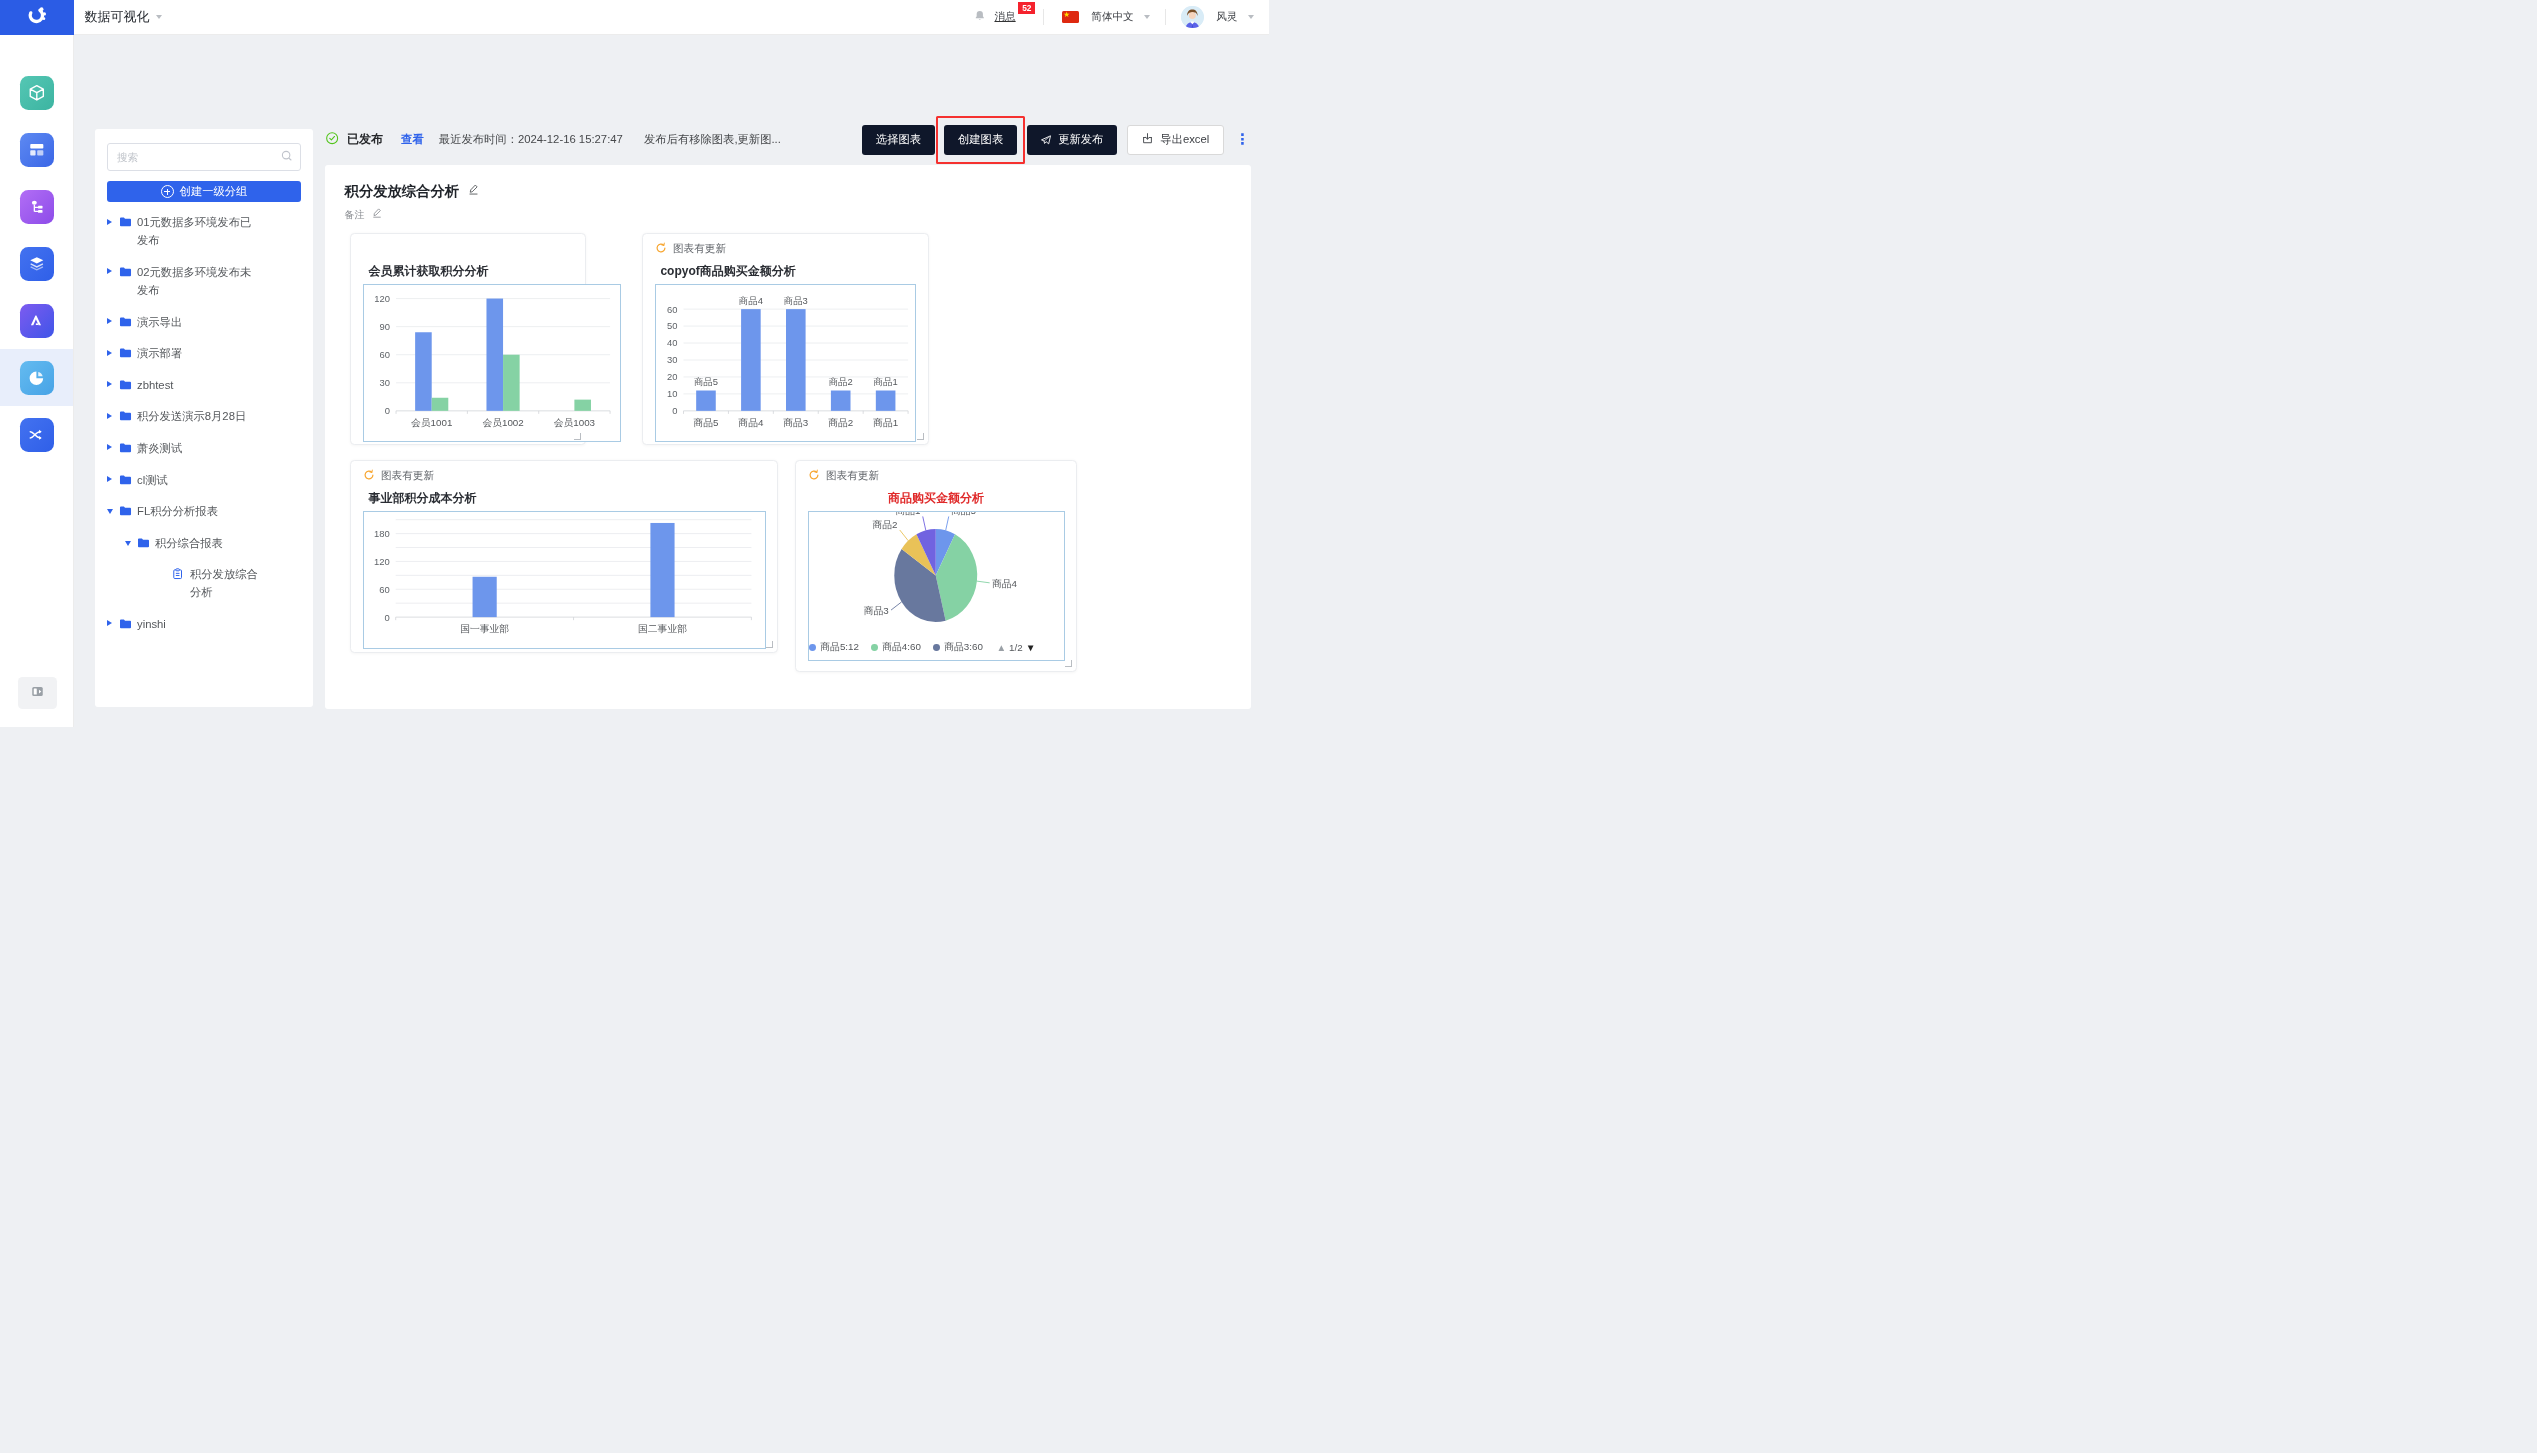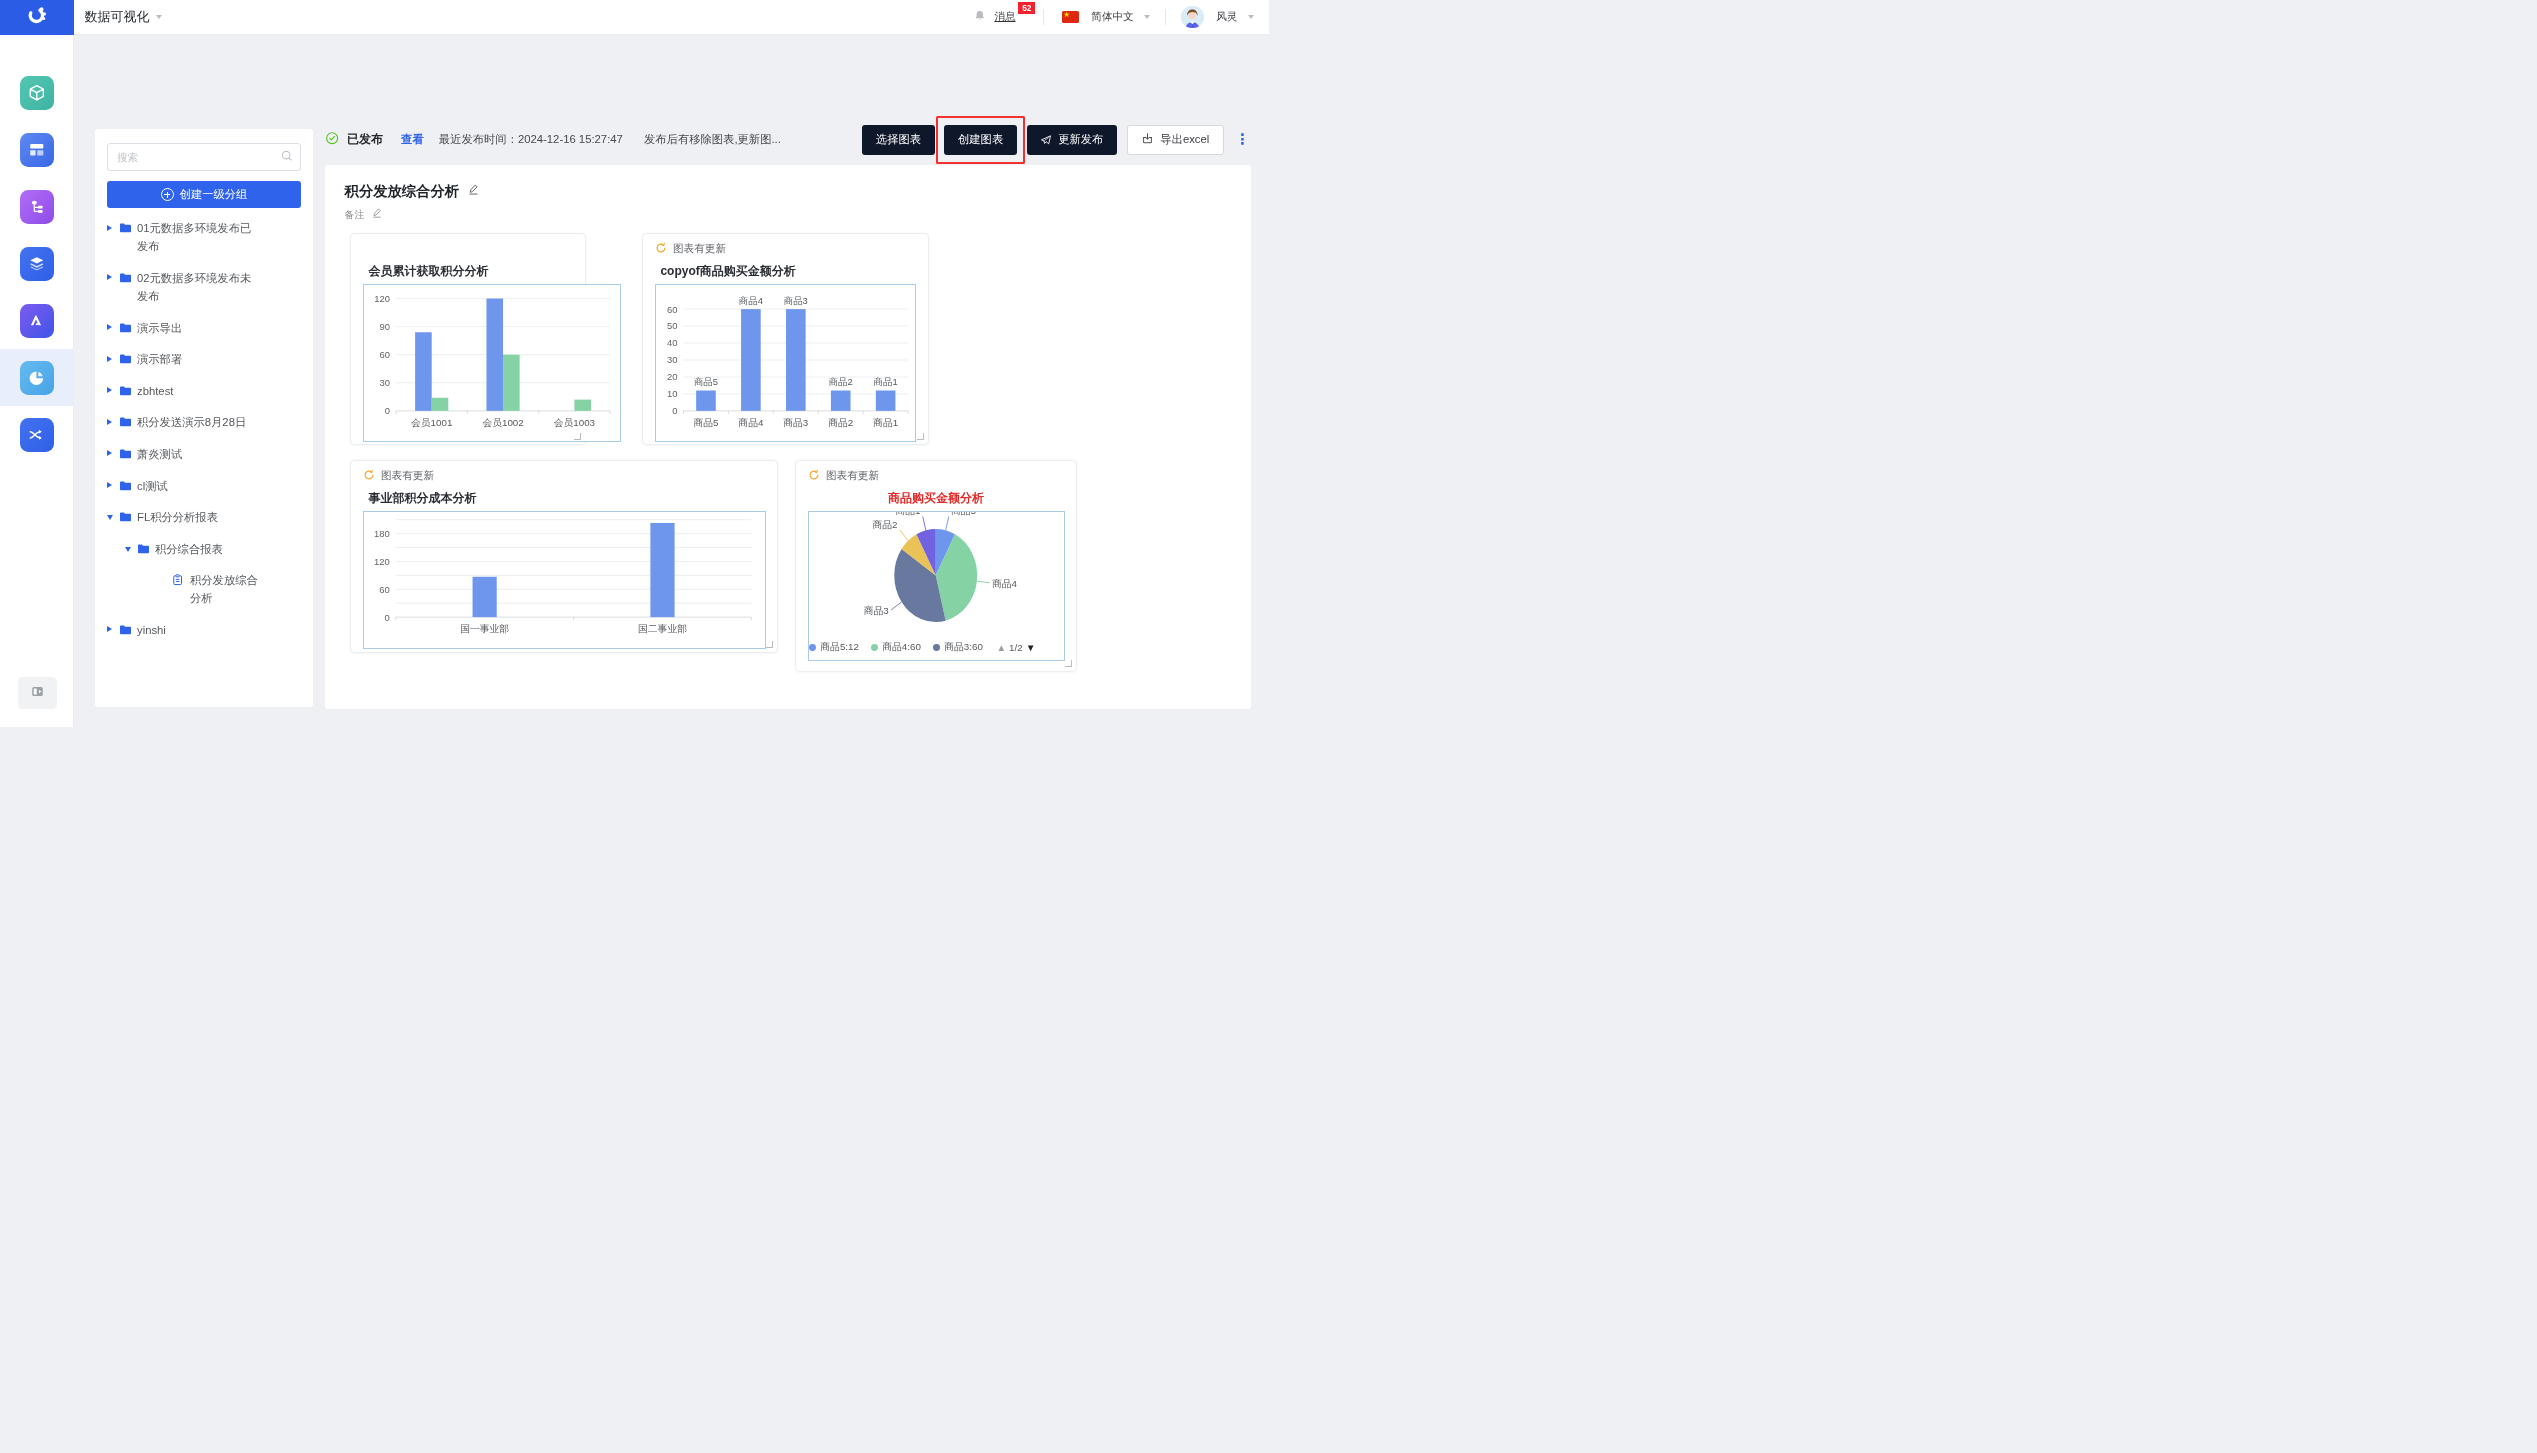--- a/index.html
+++ b/index.html
@@ -53,21 +53,21 @@
   .red-box { position:relative; }
   .red-box::after { content:""; position:absolute; left:-8.3px; right:-8.3px; top:-8.3px; bottom:-9px; border:2.3px solid #f5312f; border-radius:1.5px; pointer-events:none; }
   .dots { color:#2f63eb; font-size:14.3px; font-weight:bold; letter-spacing:0; line-height:1; padding:0 1.5px; cursor:pointer; }
 
   
   .tree-card { position:absolute; left:95px; top:129px; width:218px; bottom:20.4px; background:#fff; border-radius:3px; padding:13.6px 12px; overflow:hidden; }
   .search-wrap { position:relative; }
   .search-input { width:100%; height:28px; border:0.8px solid #dcdfe6; border-radius:3px; padding:0 26px 0 9px; font-size:10.6px; color:#333; outline:none; font-family:inherit; }
   .search-input::placeholder { color:#bfc3c9; }
   .search-ic { position:absolute; right:7.6px; top:6.8px; }
-  .create-btn { margin-top:10.6px; width:100%; height:27px; background:#2f63eb; color:#fff; font-size:11.3px; border:none; border-radius:3px; display:flex; align-items:center; justify-content:center; gap:6px; cursor:pointer; font-family:inherit; }
+  .create-btn { margin-top:10.6px; width:100%; height:21px; background:#2f63eb; color:#fff; font-size:11.3px; border:none; border-radius:3px; display:flex; align-items:center; justify-content:center; gap:6px; cursor:pointer; font-family:inherit; }
   .plus-circle { width:13px; height:13px; border:1.2px solid #fff; border-radius:50%; position:relative; }
   .plus-circle::before,.plus-circle::after { content:""; position:absolute; background:#fff; }
   .plus-circle::before { left:2.6px; right:2.6px; top:50%; height:1.2px; margin-top:-0.6px; }
   .plus-circle::after { top:2.6px; bottom:2.6px; left:50%; width:1.2px; margin-left:-0.6px; }
   .tree-list { margin-top:4.5px; }
   .tree-row { display:flex; align-items:flex-start; padding:6.8px 0; cursor:pointer; }
   .tw { width:12px; flex:0 0 12px; display:flex; justify-content:flex-start; padding-top:5.3px; }
   .tri-r { width:0; height:0; border-top:3.8px solid transparent; border-bottom:3.8px solid transparent; border-left:5.3px solid #2f63eb; }
   .tri-d { width:0; height:0; border-left:3.8px solid transparent; border-right:3.8px solid transparent; border-top:5.3px solid #2f63eb; margin-top:1.5px; }
   .ticon { flex:0 0 18px; padding-top:3px; }

